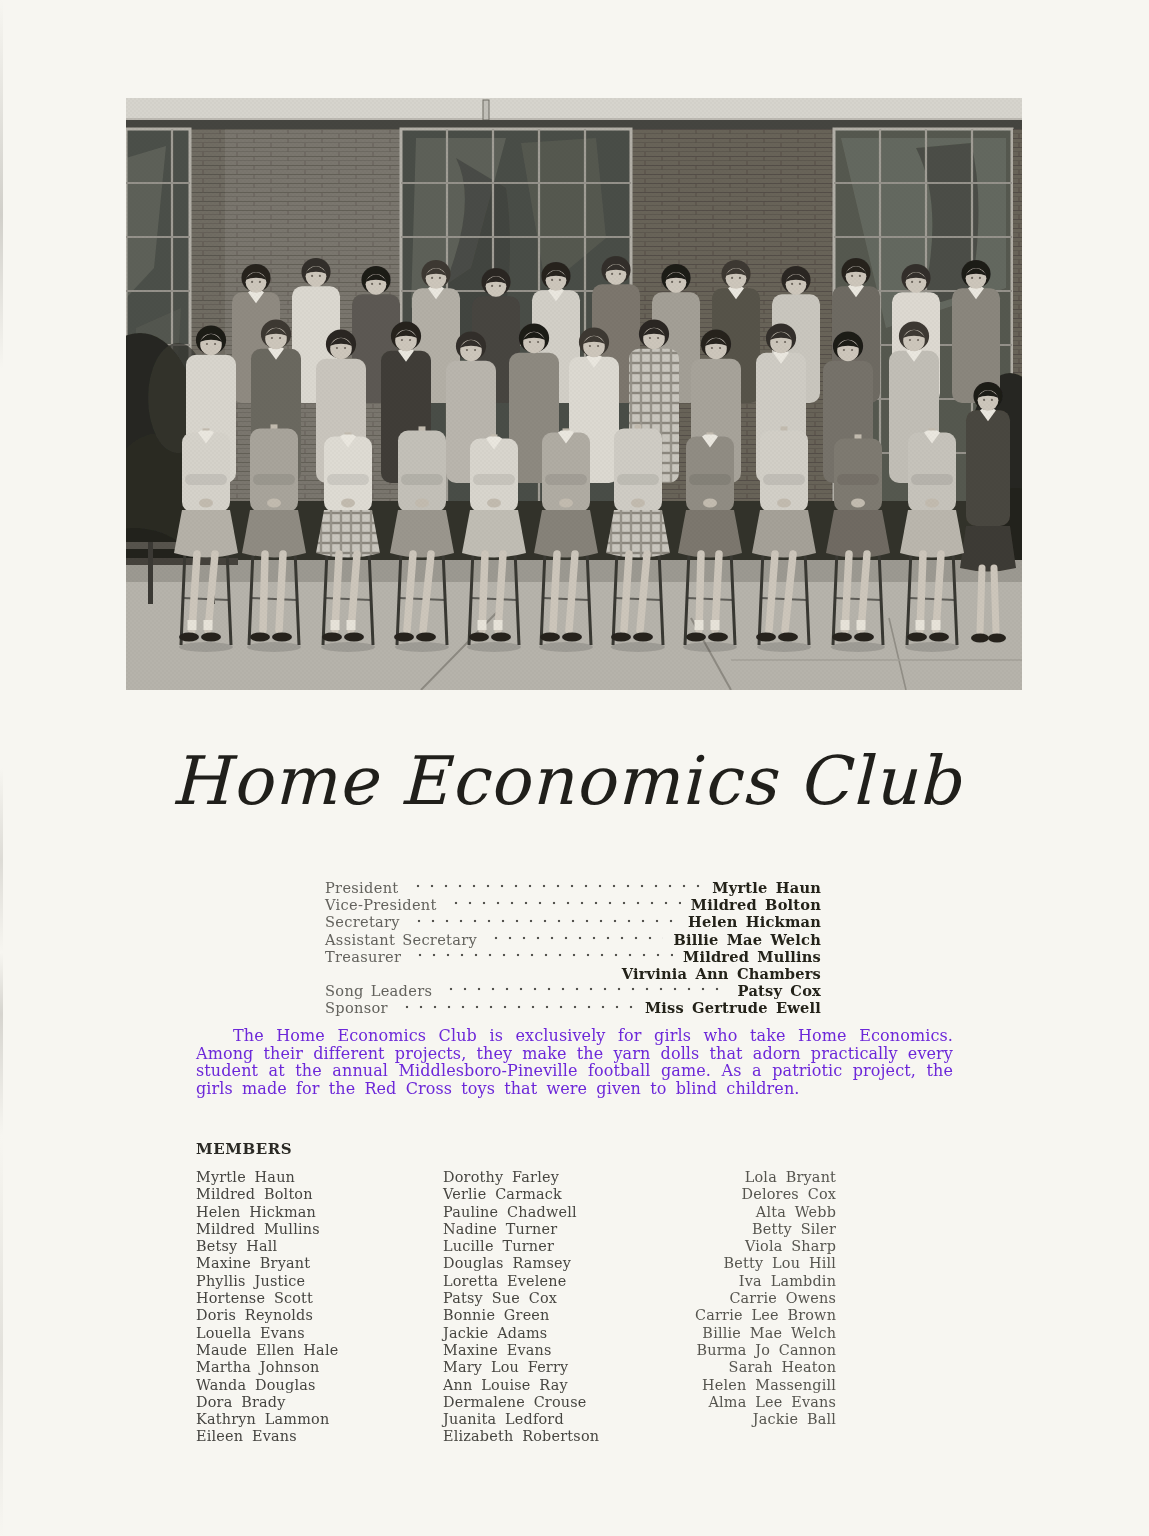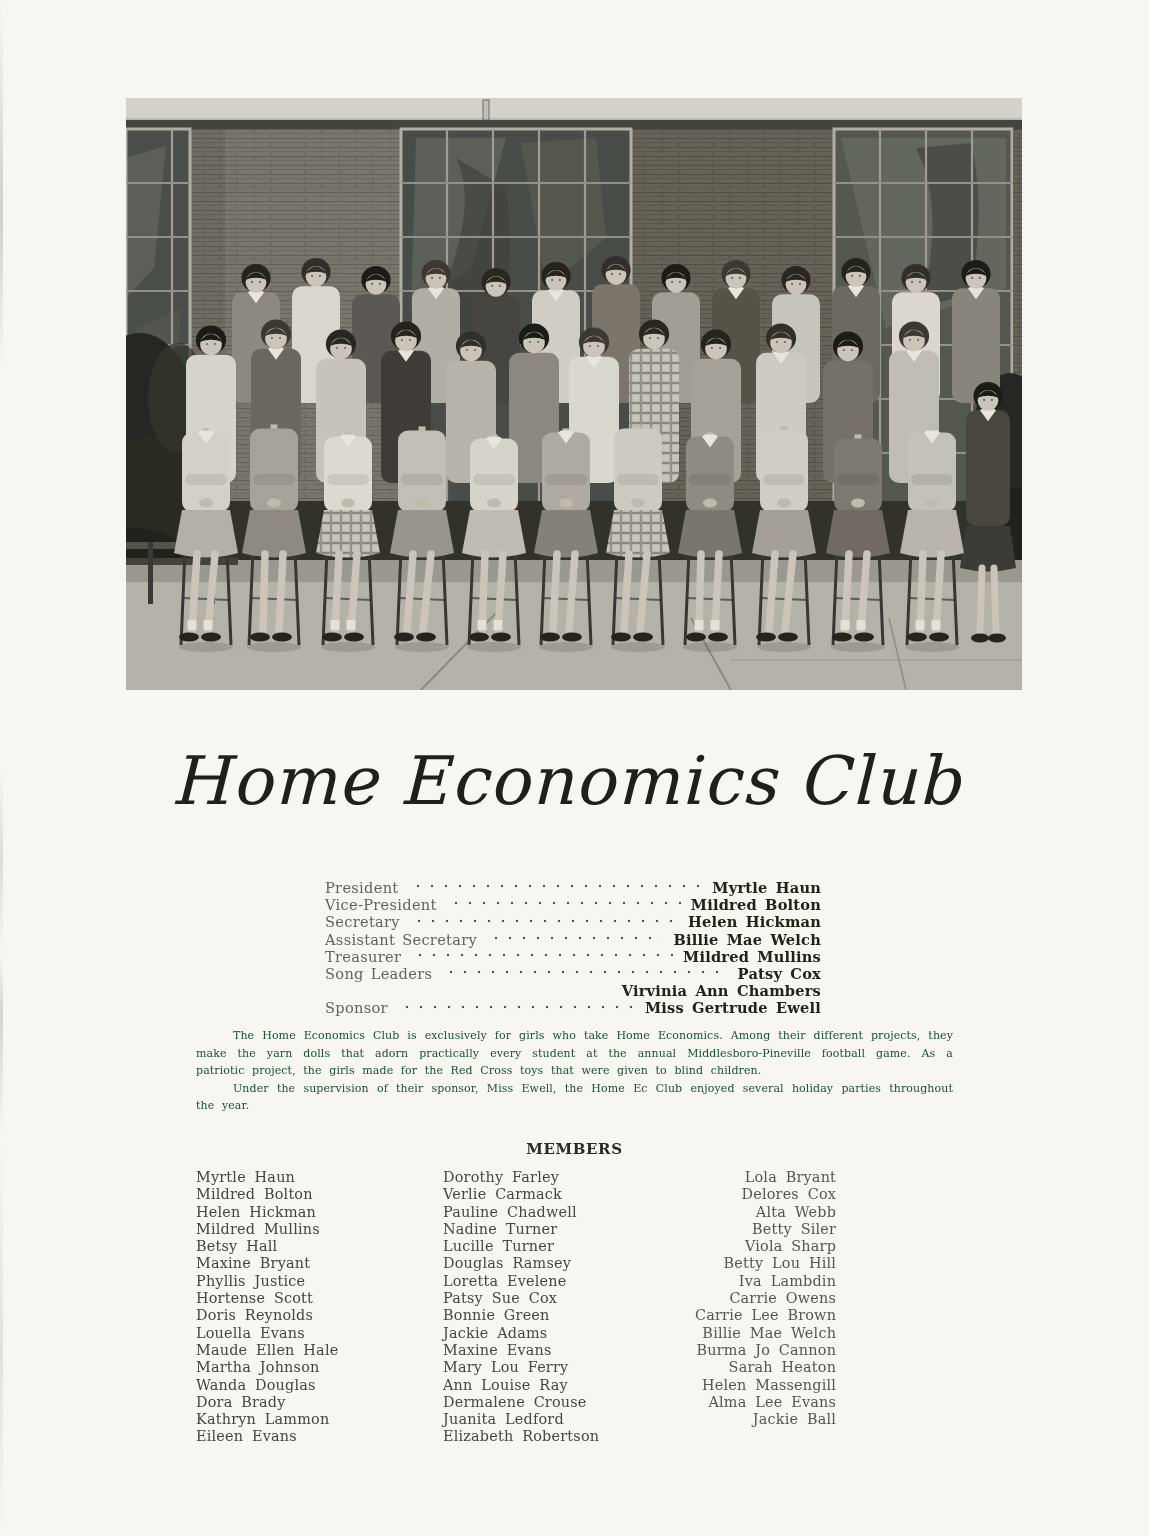--- a/index.html
+++ b/index.html
@@ -14,24 +14,24 @@
      text-align:center;font-family:"DejaVu Serif",serif;font-style:italic;font-weight:normal;
      font-size:67px;letter-spacing:1px;color:#201f1b;transform:skewX(-3deg);}
   .officers{position:absolute;left:325px;top:879px;width:496px;font-size:14.6px;}
   .officer-row{display:flex;align-items:center;height:17.2px;line-height:17.2px;}
   .olabel{color:#63625d;letter-spacing:.3px;word-spacing:2px;white-space:nowrap;}
   .leader{flex:1 1 auto;align-self:stretch;margin:0 10px 0 12px;
      background-image:radial-gradient(circle,#55544f 1.25px,rgba(0,0,0,0) 1.6px);
      background-size:14px 14px;background-repeat:repeat-x;background-position:left bottom 3px;}
   .ospacer{flex:1 1 auto;}
   .oname{font-weight:bold;color:#232219;white-space:nowrap;word-spacing:3px;letter-spacing:.2px;}
-  .body-text{position:absolute;left:196px;top:1027px;width:757px;font-size:11px;line-height:17.5px;
-     text-align:justify;color:#14532d;word-spacing:4px;letter-spacing:.1px;}
+  .body-text{position:absolute;left:196px;top:1027px;width:757px;font-size:16px;line-height:17.5px;
+     text-align:justify;color:#6d28d9;word-spacing:4px;letter-spacing:.1px;}
   .body-text p{margin:0;text-indent:37px;}
-  .members-heading{position:absolute;left:196px;top:1140px;width:757px;margin:0;text-align:center;
+  .members-heading{position:absolute;left:196px;top:1140px;width:757px;margin:0;text-align:left;
      font-size:15px;font-weight:bold;letter-spacing:.6px;color:#2b2a25;}
   .member-columns{position:absolute;left:196px;top:1169px;width:757px;height:290px;}
   .member-col{position:absolute;top:0;font-size:14.4px;line-height:17.3px;white-space:nowrap;
      word-spacing:4px;letter-spacing:.2px;}
   .member-col.c0{left:0;color:#454440;}
   .member-col.c1{left:247px;color:#474641;}
   .member-col.c2{left:499px;color:#56554f;text-align:right;}
 </style>
 </head>
 <body>
@@ -606,38 +606,37 @@
         <span class="olabel">Assistant Secretary</span>
         <span class="leader"></span>
         <span class="oname">Billie Mae Welch</span>
       </div>
       <div class="officer-row">
         <span class="olabel">Treasurer</span>
         <span class="leader"></span>
         <span class="oname">Mildred Mullins</span>
       </div>
       <div class="officer-row">
+        <span class="ospacer"></span>
+        <span class="oname">Virvinia Ann Chambers</span>
+      </div>
+      <div class="officer-row">
         <span class="olabel">Song Leaders</span>
         <span class="leader"></span>
         <span class="oname">Patsy Cox</span>
       </div>
       <div class="officer-row">
-        <span class="ospacer"></span>
-        <span class="oname">Virvinia Ann Chambers</span>
-      </div>
-      <div class="officer-row">
         <span class="olabel">Sponsor</span>
         <span class="leader"></span>
         <span class="oname">Miss Gertrude Ewell</span>
       </div>
     </div>
 
   <div class="body-text">
     <p>The Home Economics Club is exclusively for girls who take Home Economics.  Among their different projects, they make the yarn dolls that adorn practically every student at the annual Middlesboro-Pineville football game.  As a patriotic project, the girls made for the Red Cross toys that were given to blind children.</p>
-    <p>Under the supervision of their sponsor, Miss Ewell, the Home Ec Club enjoyed several holiday parties throughout the year.</p>
   </div>
 
   <h2 class="members-heading">MEMBERS</h2>
   <div class="member-columns" id="member-columns">
       <div class="member-col c0">
         <div>Myrtle Haun</div>
         <div>Mildred Bolton</div>
         <div>Helen Hickman</div>
         <div>Mildred Mullins</div>
         <div>Betsy Hall</div>

